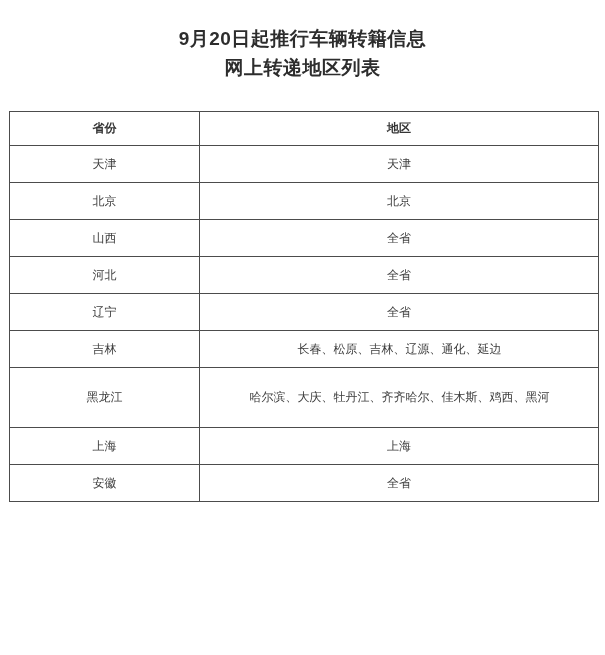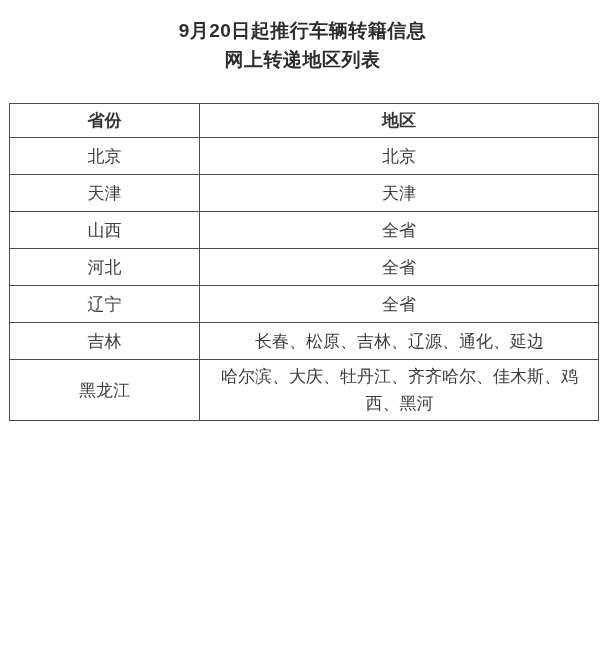--- a/index.html
+++ b/index.html
@@ -15,40 +15,40 @@
   }
   body {
     width: 605px;
     height: 655px;
     background: var(--bg-color);
     font-family: "Liberation Sans", "DejaVu Sans", sans-serif;
     color: var(--text-color);
     overflow: hidden;
   }
   .title-block {
-    padding-top: 16px;
+    padding-top: 24px;
     text-align: center;
     font-weight: bold;
     font-size: 19px;
     line-height: 29px;
     color: var(--title-color);
     letter-spacing: 0.5px;
   }
   table.region-table {
     border-collapse: collapse;
     table-layout: fixed;
     width: 589px;
     margin: 29px 0 0 9px;
   }
   col.col-province { width: 190px; }
   col.col-region   { width: 399px; }
   .region-table th,
   .region-table td {
     border: 1.5px solid var(--border-color);
-    font-size: 17px;
+    font-size: 12px;
     text-align: center;
     vertical-align: middle;
     padding: 0;
     color: var(--text-color);
   }
   .region-table th {
     height: 34px;
     font-weight: bold;
     color: #343434;
   }
@@ -82,26 +82,26 @@
     <col class="col-region">
   </colgroup>
   <thead>
     <tr>
       <th>省份</th>
       <th>地区</th>
     </tr>
   </thead>
   <tbody id="table-body">
       <tr>
+        <td>天津</td>
+        <td>天津</td>
+      </tr>
+      <tr>
         <td>北京</td>
         <td>北京</td>
-      </tr>
-      <tr>
-        <td>天津</td>
-        <td>天津</td>
       </tr>
       <tr>
         <td>山西</td>
         <td>全省</td>
       </tr>
       <tr>
         <td>河北</td>
         <td>全省</td>
       </tr>
       <tr>
@@ -109,14 +109,22 @@
         <td>全省</td>
       </tr>
       <tr>
         <td>吉林</td>
         <td class="left">长春、松原、吉林、辽源、通化、延边</td>
       </tr>
       <tr class="tall">
         <td>黑龙江</td>
         <td class="left">哈尔滨、大庆、牡丹江、齐齐哈尔、佳木斯、鸡西、黑河</td>
       </tr>
+      <tr>
+        <td>上海</td>
+        <td>上海</td>
+      </tr>
+      <tr>
+        <td>安徽</td>
+        <td>全省</td>
+      </tr>
     </tbody>
 </table>
 
 </body></html>

